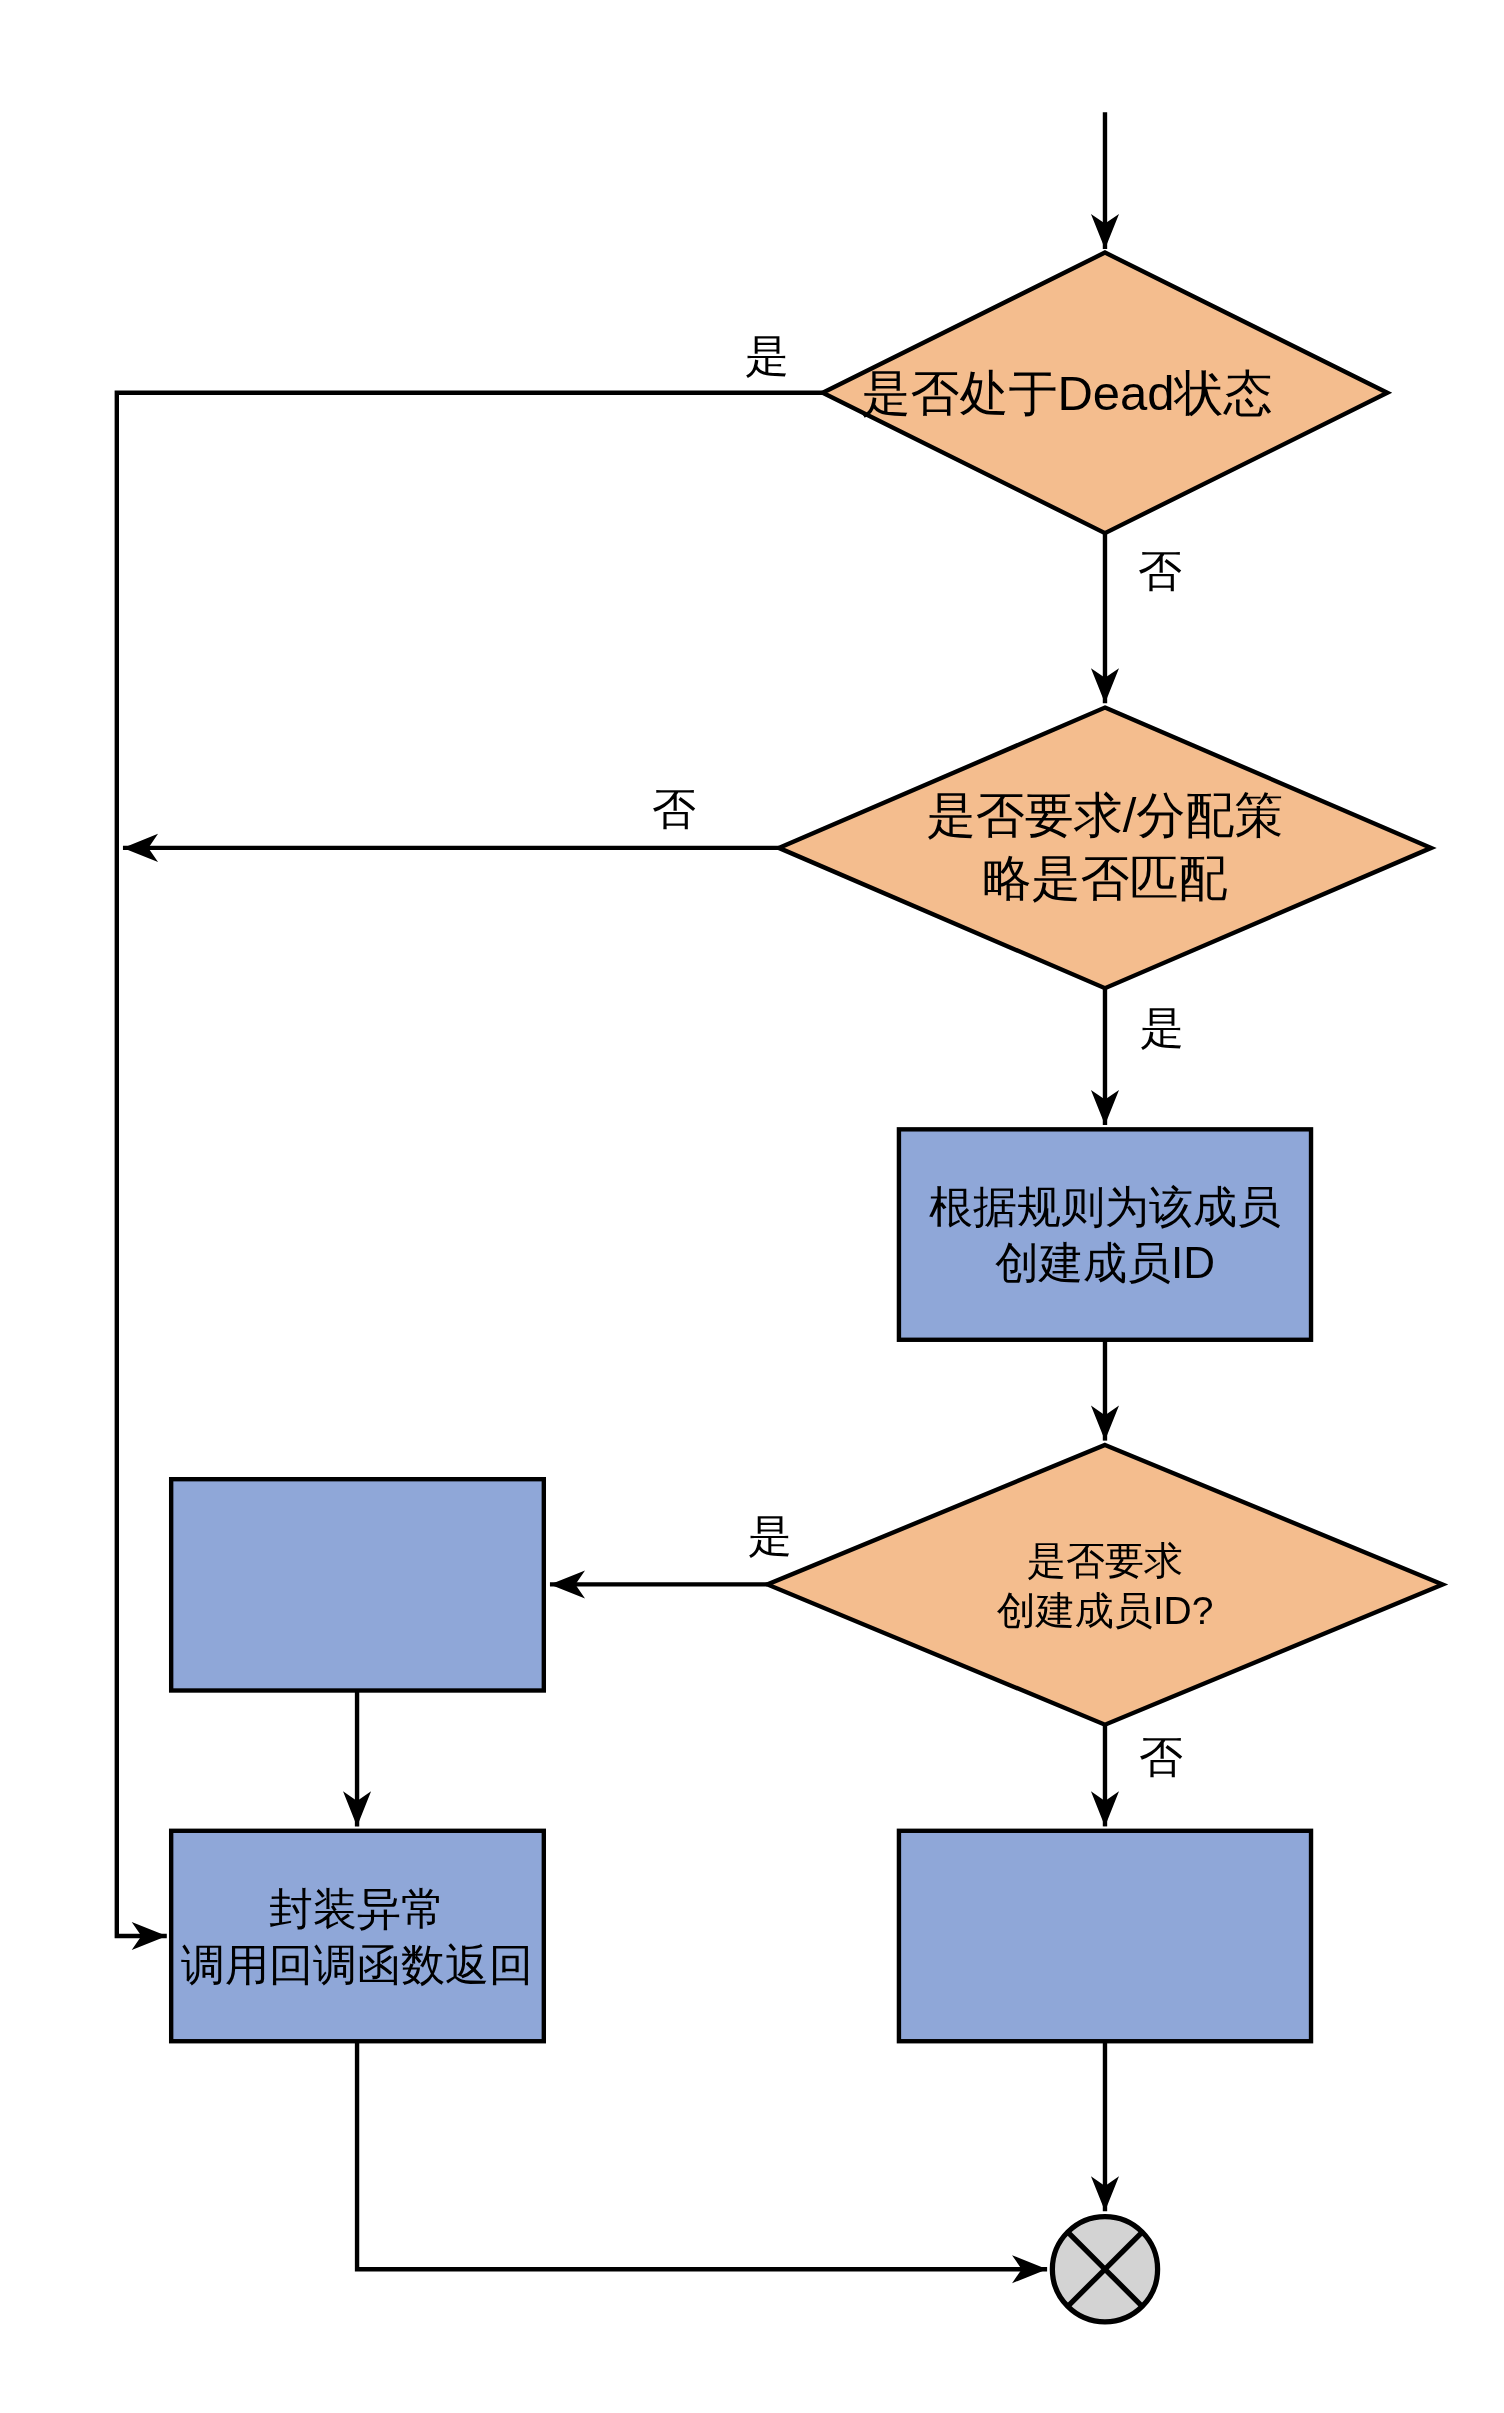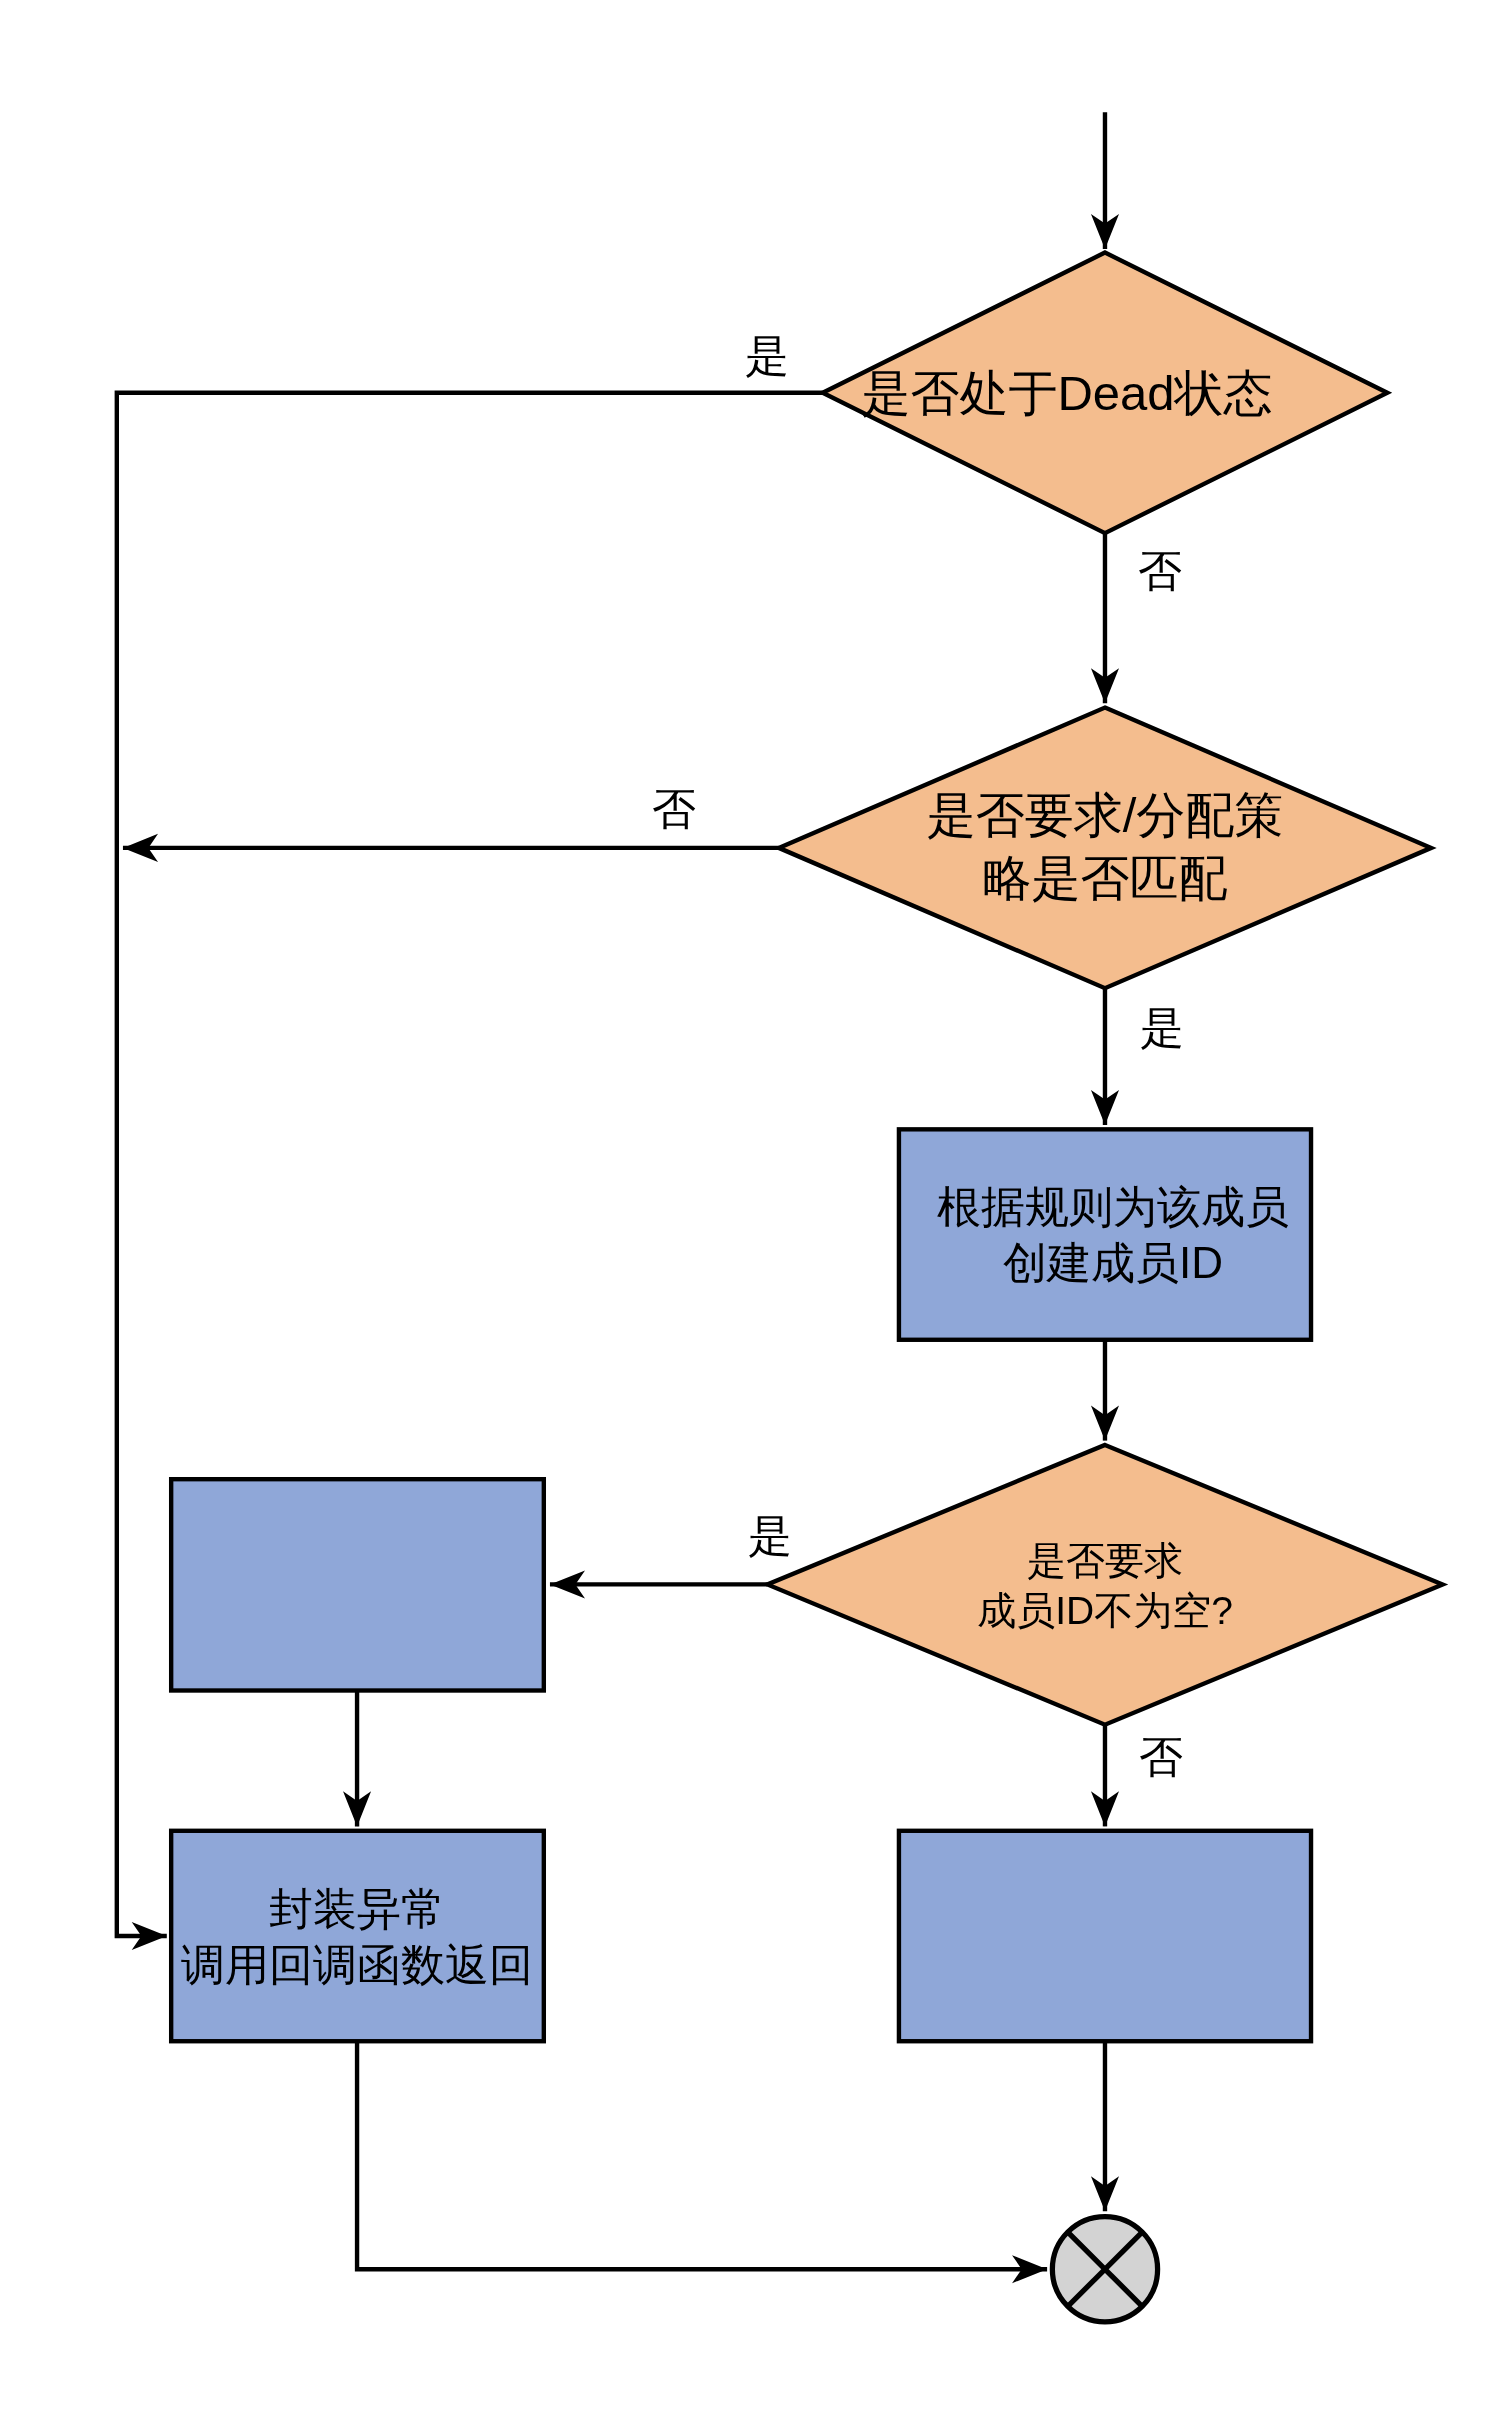--- a/index.html
+++ b/index.html
@@ -17,21 +17,21 @@
     transform: translate(-50%, -50%);
     color: #000000;
     text-align: center;
     white-space: pre-line;
     line-height: 1.28;
   }
   .edge-label { font-size: 44px; }
   .fs-d1 { font-size: 49px; }
   .fs-d2 { font-size: 49px; }
   .fs-d3 { font-size: 39px; }
-  .fs-p1 { font-size: 44px; margin-left: 8px; }
+  .fs-p1 { font-size: 44px; }
   .fs-p2 { font-size: 46px; }
   .fs-p3 { font-size: 44px; }
   .fs-p4 { font-size: 47px; }
 </style>
 </head>
 <body>
 
 <div class="canvas">
 
   <svg width="1505" height="2413" viewBox="0 0 1716 2752">
@@ -85,21 +85,21 @@
   </svg>
 
   <div class="node-label fs-d1" style="left:1067px; top:393px;">是否处于Dead状态</div>
 
   <div class="node-label fs-d2" style="left:1105px; top:847px;">是否要求/分配策略是否匹配</div>
 
   <div class="node-label fs-p1" style="left:1105px; top:1235px;">根据规则为该成员
 创建成员ID</div>
 
   <div class="node-label fs-d3" style="left:1105px; top:1586px;">是否要求
-成员ID不为空?</div>
+创建成员ID?</div>
 
 
   <div class="node-label fs-p3" style="left:357px; top:1937px;text-align:center;">封装异常
 调用回调函数返回</div>
 
 
   <div class="edge-label" style="left:767px; top:356px;">是</div>
 
   <div class="edge-label" style="left:1160px; top:571px;">否</div>
 

